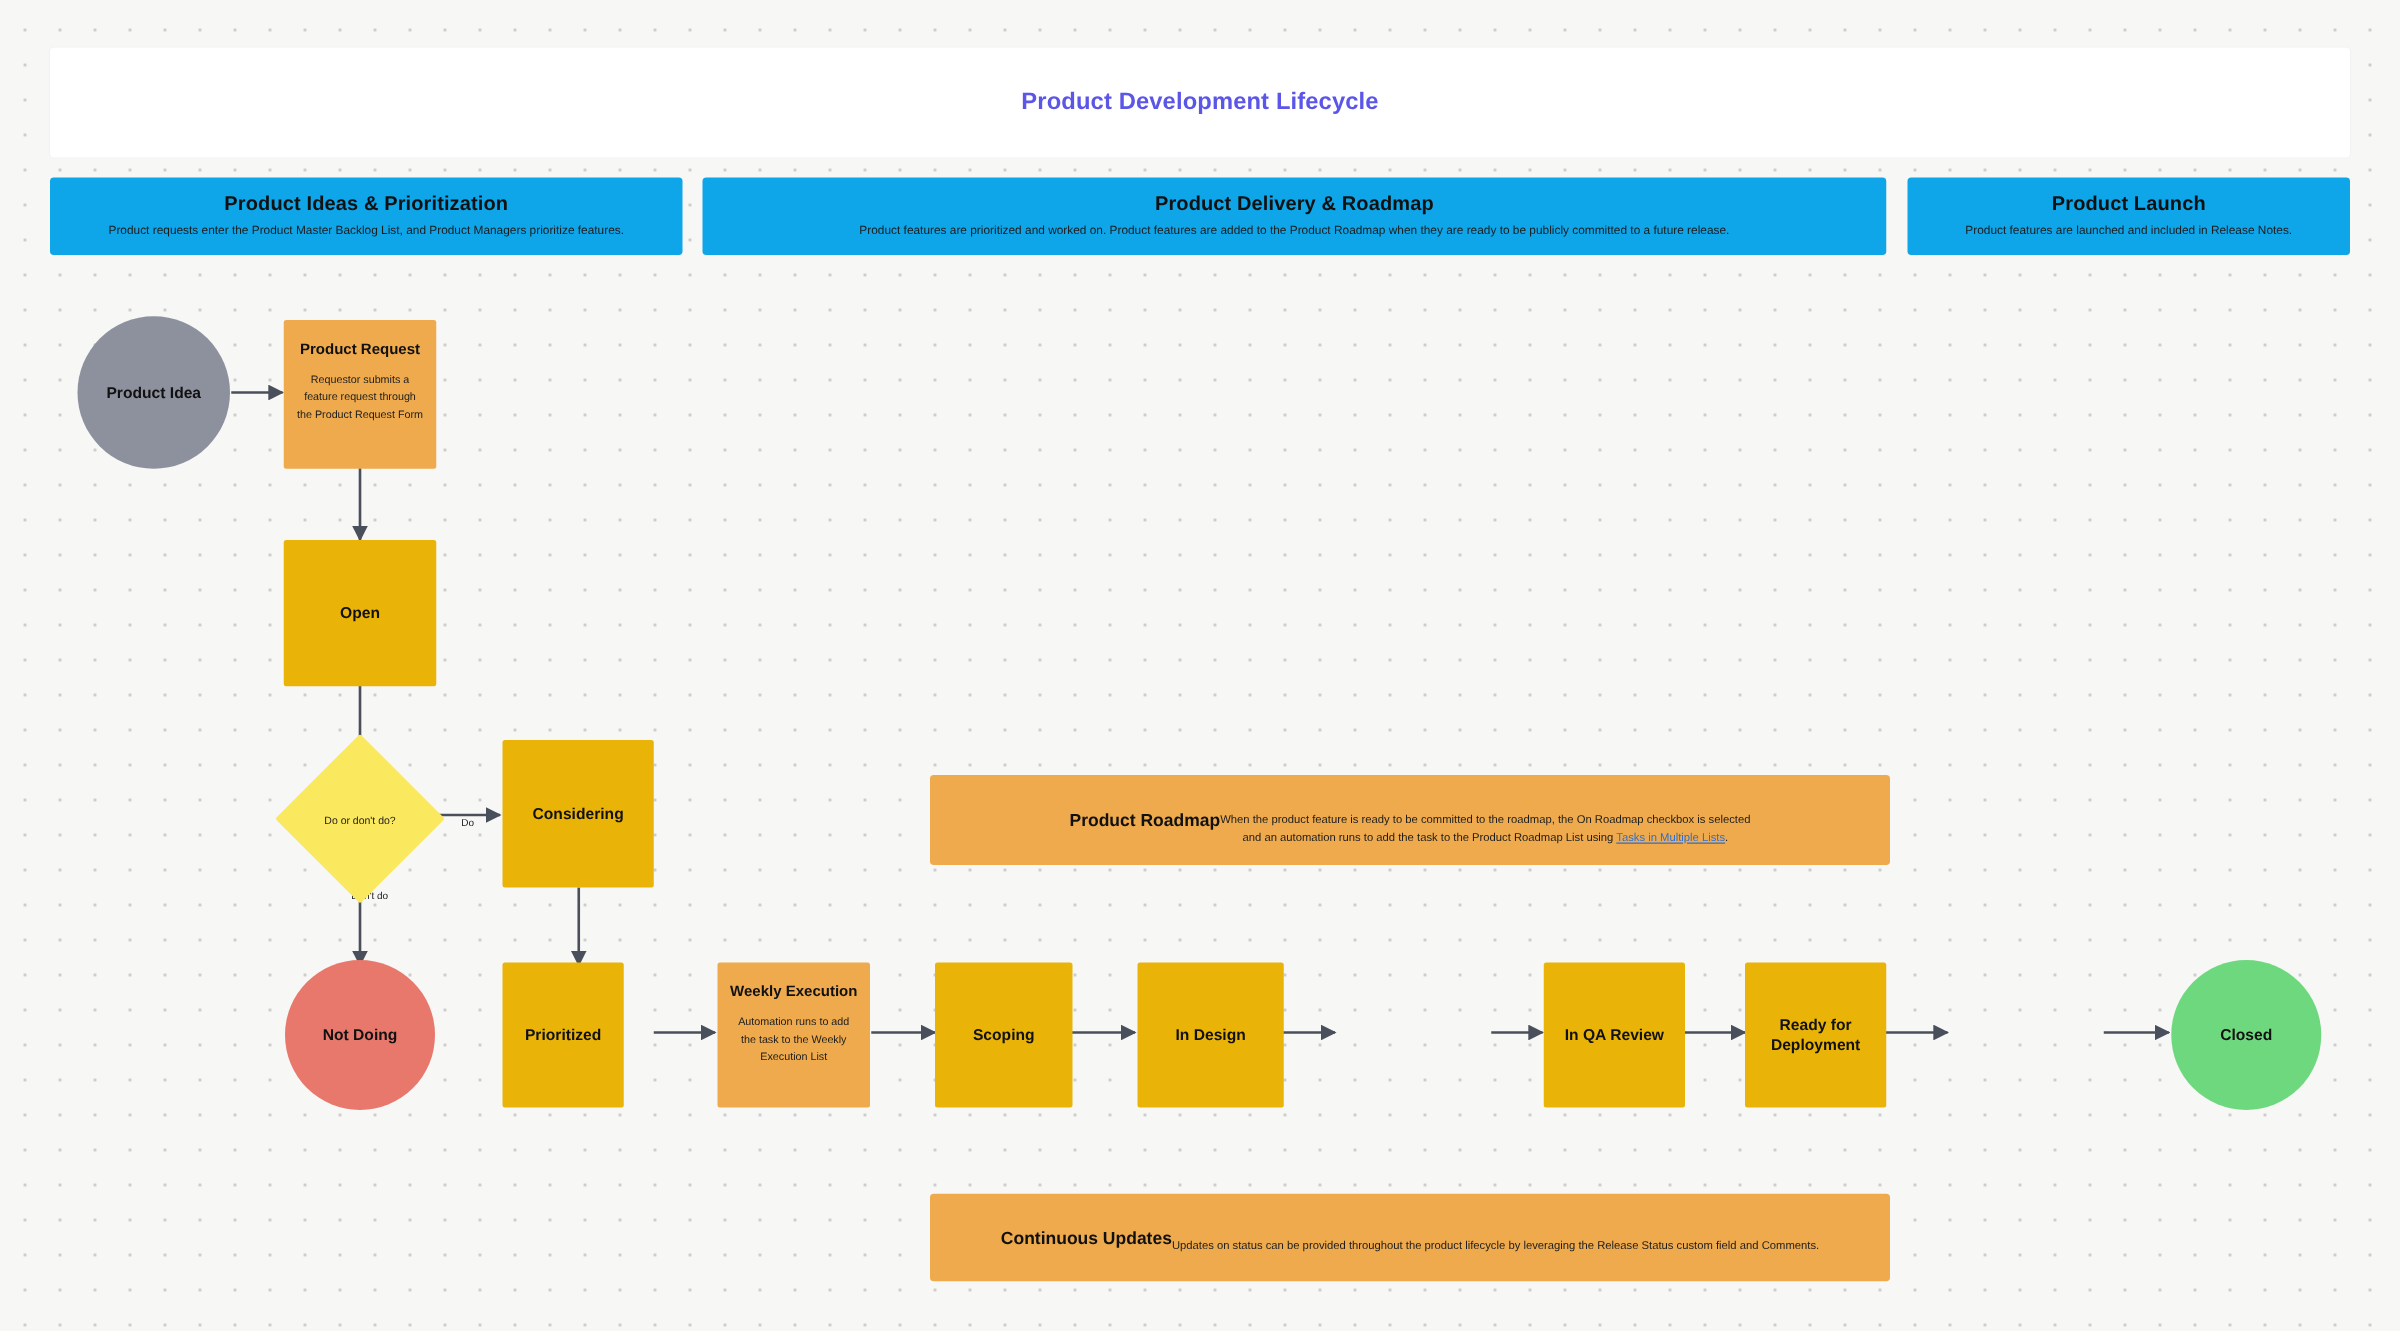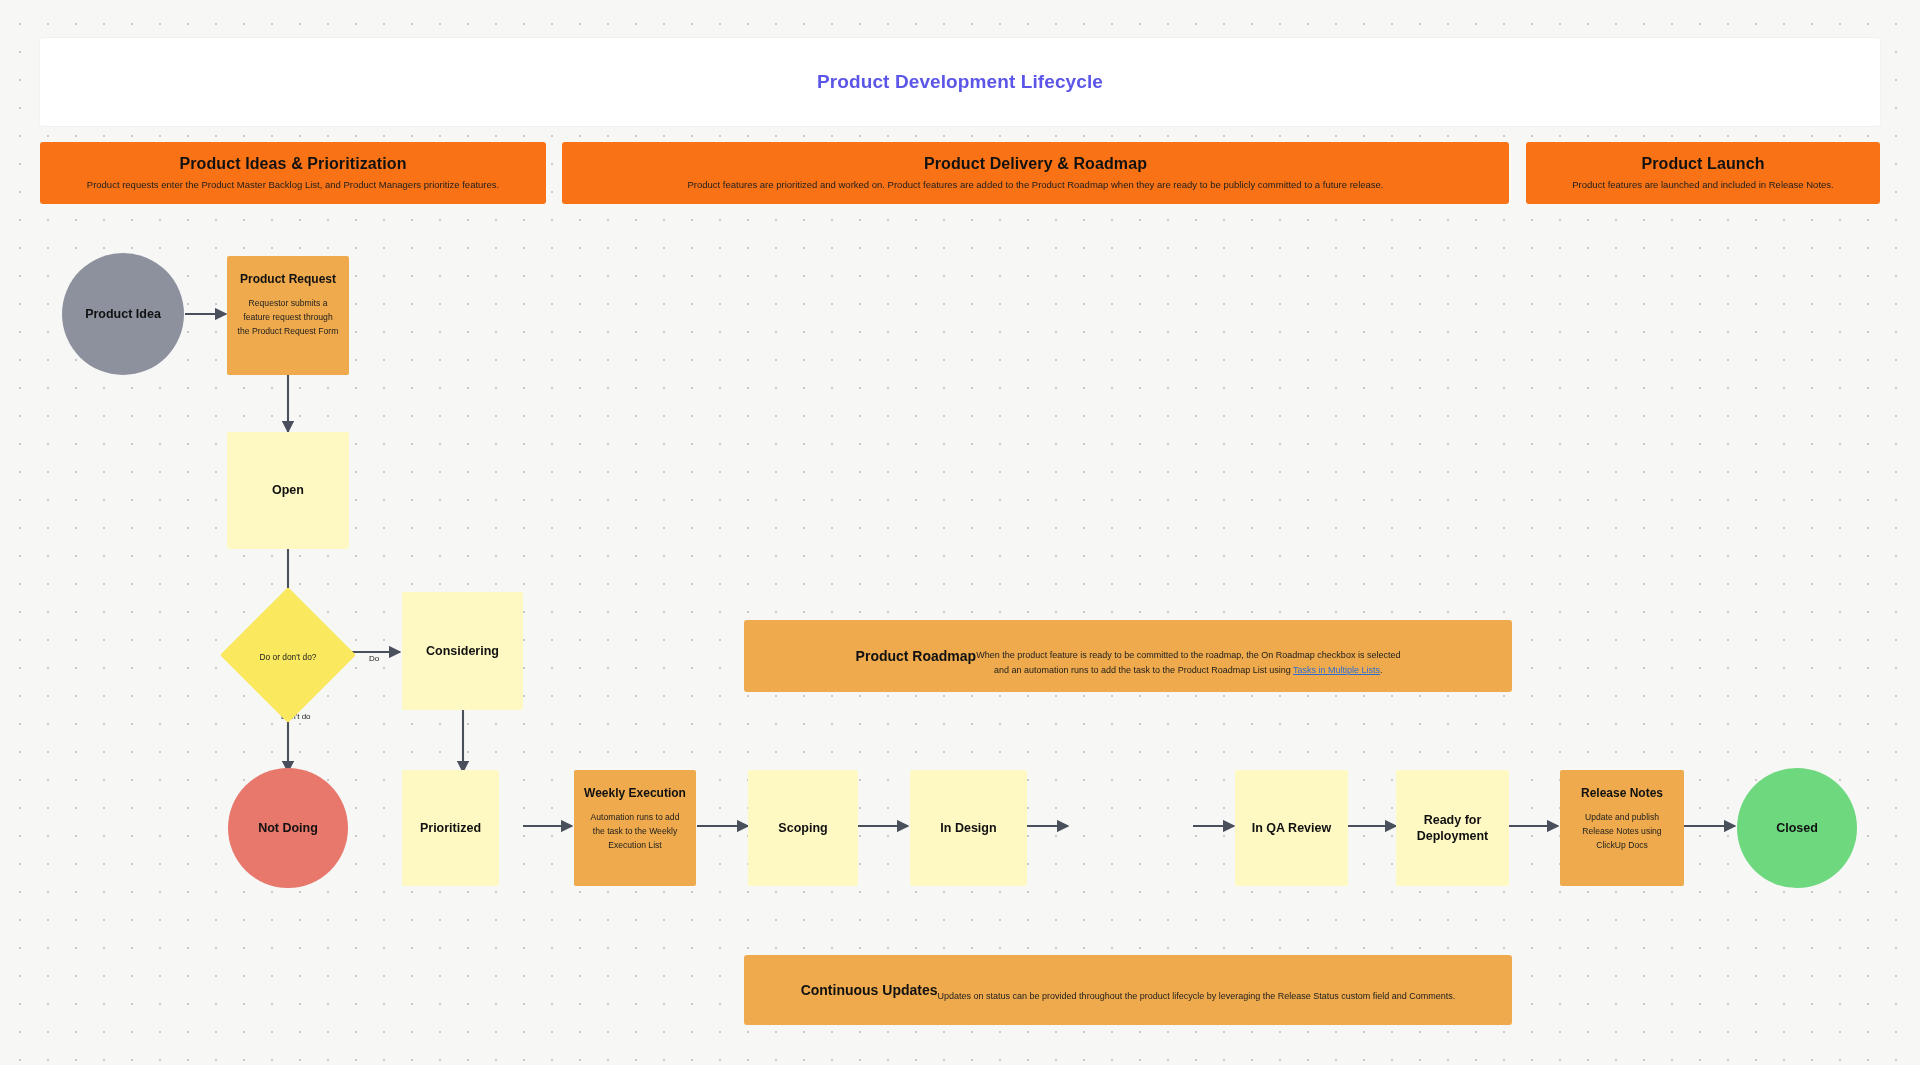--- a/index.html
+++ b/index.html
@@ -63,21 +63,21 @@
     color: #5b55e8;
     letter-spacing: 0.1px;
     text-align: center;
   }
 
   
   .phase {
     position: absolute;
     top: 142px;
     height: 62px;
-    background: #f97316;
+    background: #0ea5e9;
     border-radius: 3px;
     display: flex;
     flex-direction: column;
     align-items: center;
     justify-content: center;
     padding: 0 16px;
     box-sizing: border-box;
   }
   .phase .phase-title {
     font-size: 16px;
@@ -92,21 +92,21 @@
     line-height: 1.25;
   }
   #phase-ideas     { left: 40px;   width: 506px; }
   #phase-delivery  { left: 562px;  width: 947px; }
   #phase-launch    { left: 1526px; width: 354px; }
 
   
   .box {
     border-radius: 2px;
   }
-  .box-blue   { background: #fef9c3; }
+  .box-blue   { background: #eab308; }
   .box-orange { background: #eeaa4d; }
   .circle {
     border-radius: 50%;
   }
   .circle-grey  { background: #8d919e; }
   .circle-red   { background: #e8786c; }
   .circle-green { background: #6ed87f; }
   .diamond {
     background: #fae85f;
     transform: rotate(45deg);
@@ -294,24 +294,20 @@
 
 
   <div class="node box box-blue" style="left:1235px; top:770px; width:113px; height:116px;">
     <span class="node-label">In QA Review</span>
   </div>
 
   <div class="node box box-blue" style="left:1396px; top:770px; width:113px; height:116px;">
     <span class="node-label">Ready for Deployment</span>
   </div>
 
-  <div class="node box box-orange" style="left:1560px; top:770px; width:124px; height:116px; justify-content:flex-start; padding-top:16px;">
-    <span class="node-title small">Release Notes</span>
-    <span class="node-desc">Update and publish Release Notes using ClickUp Docs</span>
-  </div>
 
   <div class="node circle circle-green" style="left:1737px; top:768px; width:120px; height:120px;">
     <span class="node-label">Closed</span>
   </div>
 
   <div class="note-panel" style="left:744px; top:620px; width:768px; height:72px;">
     <div class="note-title">Product Roadmap</div>
     <div class="note-body">
       <span>When the product feature is ready to be committed to the roadmap, the On Roadmap checkbox is selected</span><br>
       <span>and an automation runs to add the task to the Product Roadmap List using </span><a class="note-link" href="#">Tasks in Multiple Lists</a><span>.</span>

